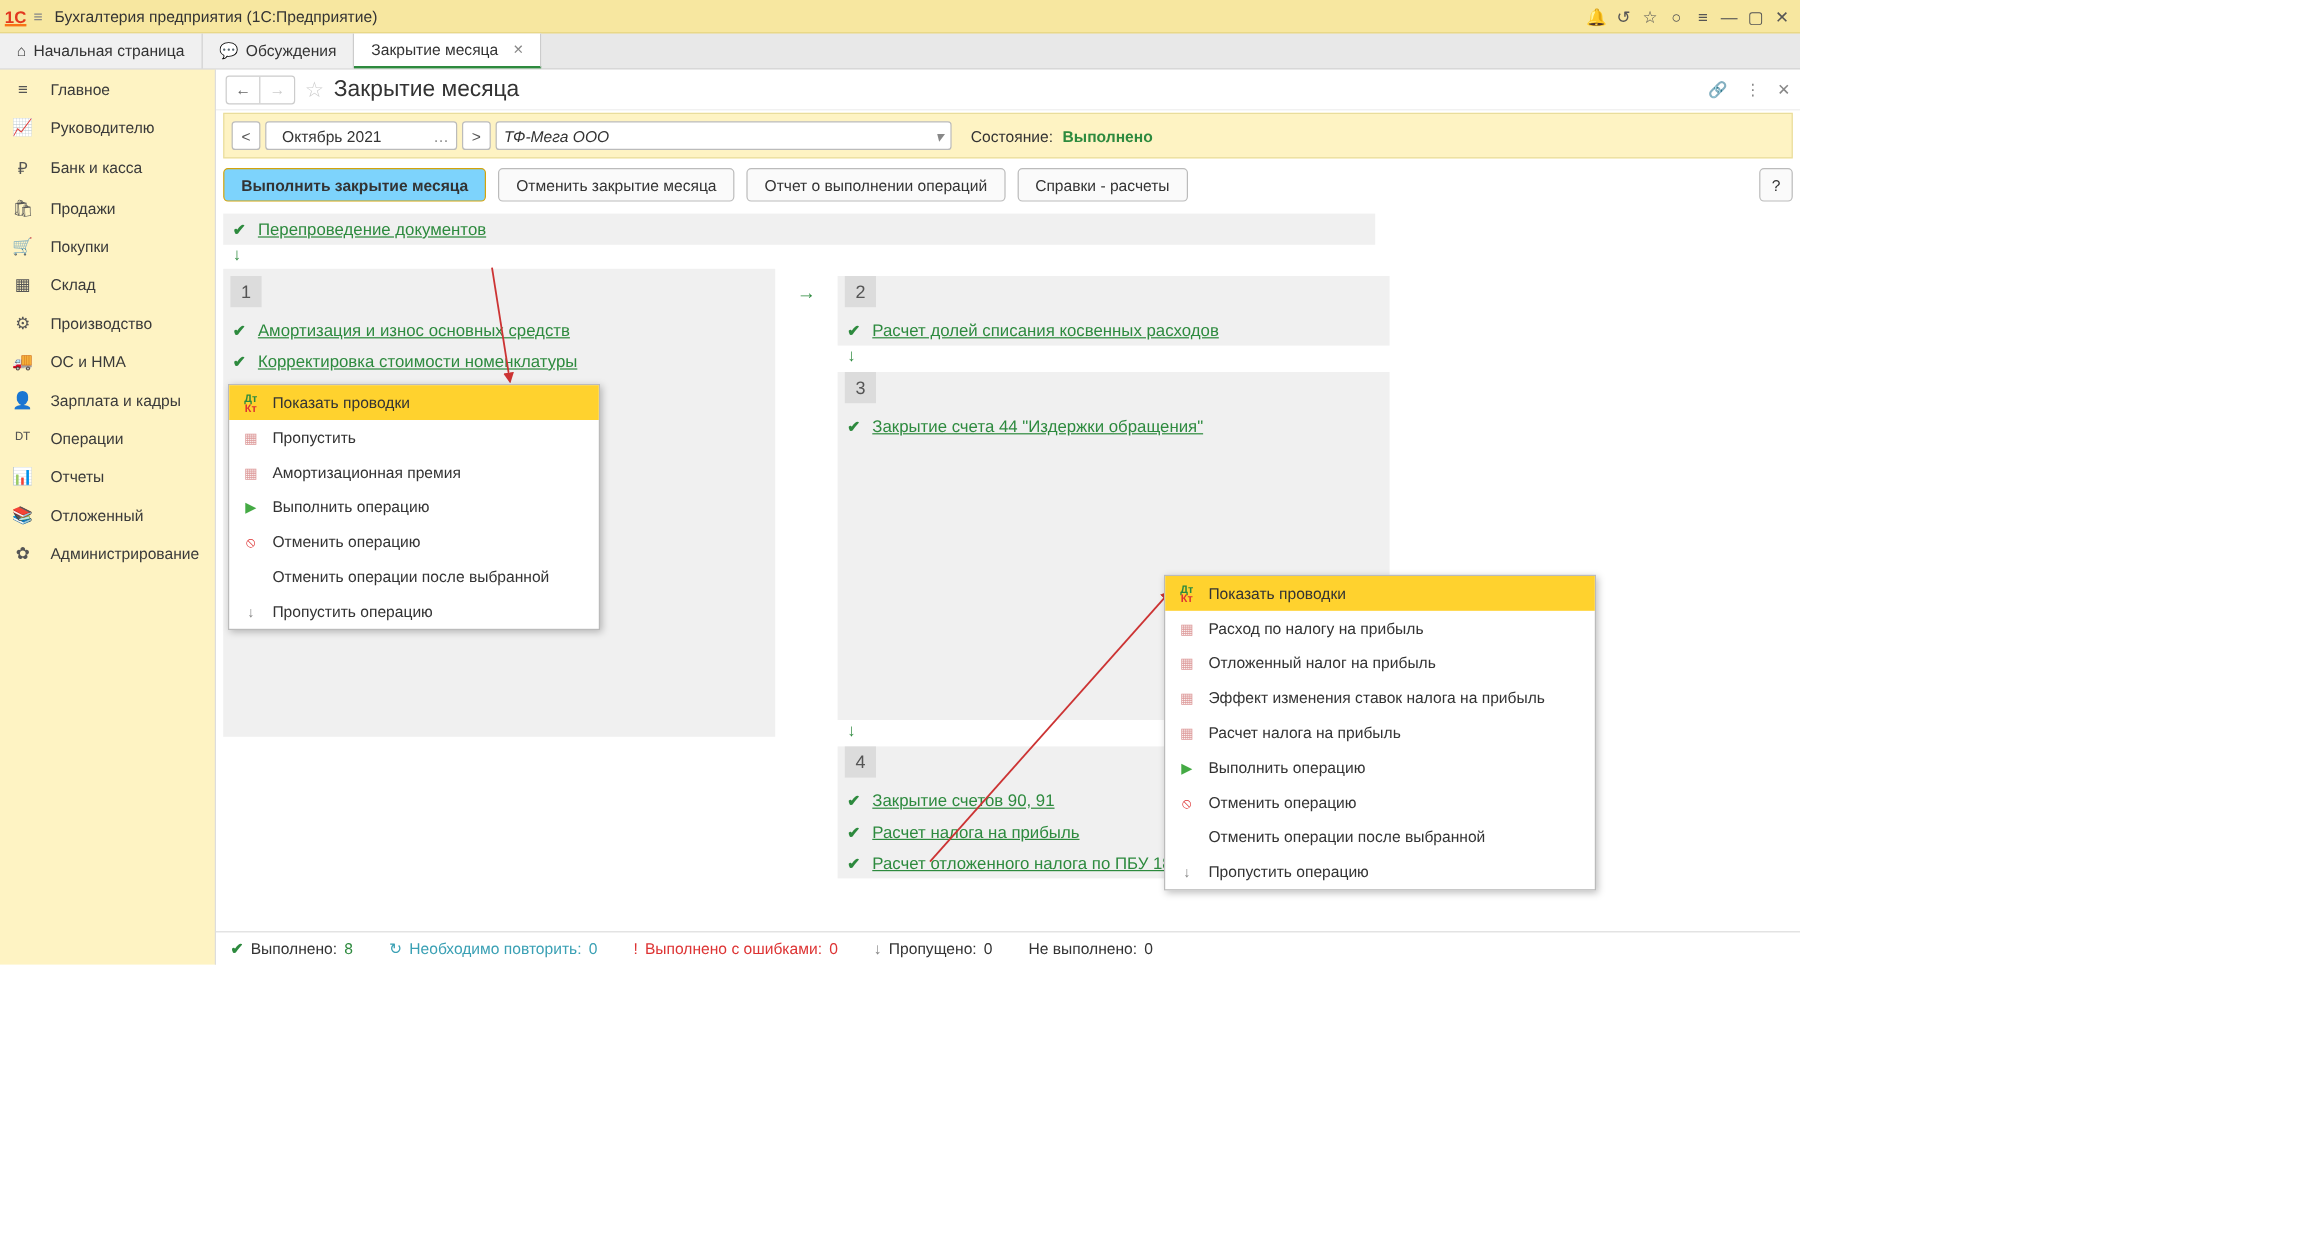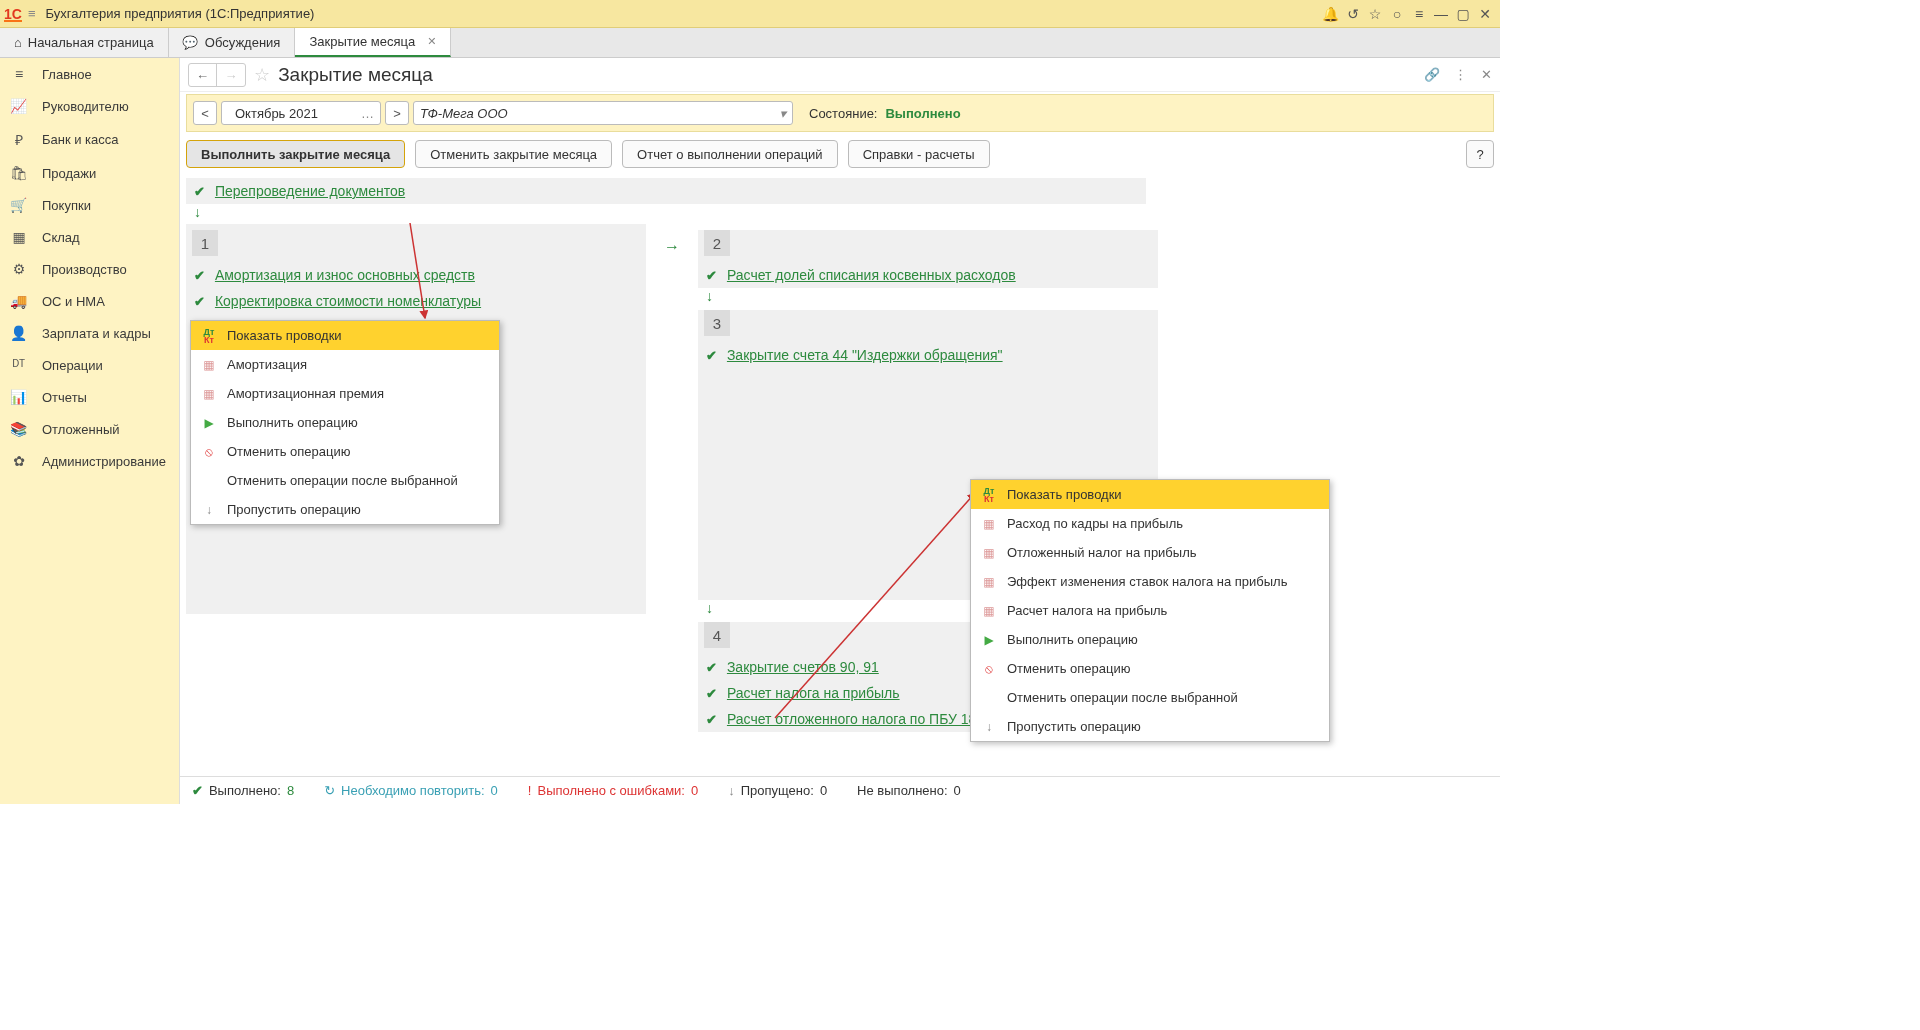--- a/index.html
+++ b/index.html
@@ -112,21 +112,21 @@
   .pb-org { width: 380px; justify-content: space-between; font-style: italic;}
   .pb-state-label { margin-left: 12px; color: #333;}
   .pb-state-value { color: #2d8a3e; font-weight: bold; margin-left: 4px;}
   
   .actionbar { display: flex; gap: 10px; padding: 8px 6px 10px 6px; align-items:center;}
   .btn {
     height: 28px; padding: 0 14px; border: 1px solid #bbb; border-radius: 4px;
     display: flex; align-items: center; justify-content: center;
     background: #fafafa; cursor: pointer; font-size: 13px;
   }
-  .btn.primary { background: #e5e5e5; border-color: #d4a30a; font-weight: bold; text-align: center;}
+  .btn.primary { background: #7dd3fc; border-color: #d4a30a; font-weight: bold; text-align: center;}
   .help-btn { margin-left: auto; width: 28px; padding:0;}
   
   .ops-area { padding: 0 6px 0 6px; position: relative;}
   .op-row {
     display: flex; align-items: center;
     height: 26px; gap: 10px; padding-left: 8px;
   }
   .op-link { color: #2d8a3e; text-decoration: underline; cursor: pointer; font-size: 14px;}
   .check { color: #2d8a3e; font-weight: bold; font-size: 13px;}
   .arrow-down { color: #2d8a3e; font-size: 14px; font-weight: bold; margin-left: 8px; }
@@ -358,21 +358,21 @@
       </div>
     </div>
 
     <div class="ctxmenu" style="left:10px; top:142px;">
       <div class="ctx-item hi">
         <span class="ctx-icon ctx-dtkt">Дт<br><span class="kt">Кт</span></span>
         <span>Показать проводки</span>
       </div>
       <div class="ctx-item">
         <span class="ctx-icon" style="color:#d99;">▦</span>
-        <span>Амортизация</span>
+        <span>Пропустить</span>
       </div>
       <div class="ctx-item">
         <span class="ctx-icon" style="color:#d99;">▦</span>
         <span>Амортизационная премия</span>
       </div>
       <div class="ctx-item">
         <span class="ctx-icon" style="color:#4a4;">▶</span>
         <span>Выполнить операцию</span>
       </div>
       <div class="ctx-item">
@@ -389,21 +389,21 @@
       </div>
     </div>
 
     <div class="ctxmenu" style="left:790px; top:301px; width:360px;">
       <div class="ctx-item hi">
         <span class="ctx-icon ctx-dtkt">Дт<br><span class="kt">Кт</span></span>
         <span>Показать проводки</span>
       </div>
       <div class="ctx-item">
         <span class="ctx-icon" style="color:#d99;">▦</span>
-        <span>Расход по кадры на прибыль</span>
+        <span>Расход по налогу на прибыль</span>
       </div>
       <div class="ctx-item">
         <span class="ctx-icon" style="color:#d99;">▦</span>
         <span>Отложенный налог на прибыль</span>
       </div>
       <div class="ctx-item">
         <span class="ctx-icon" style="color:#d99;">▦</span>
         <span>Эффект изменения ставок налога на прибыль</span>
       </div>
       <div class="ctx-item">

